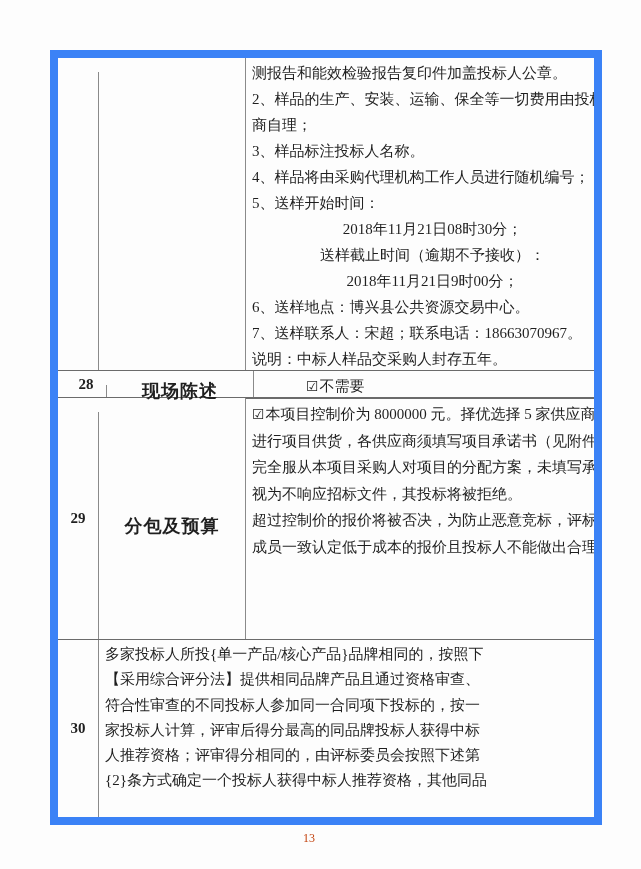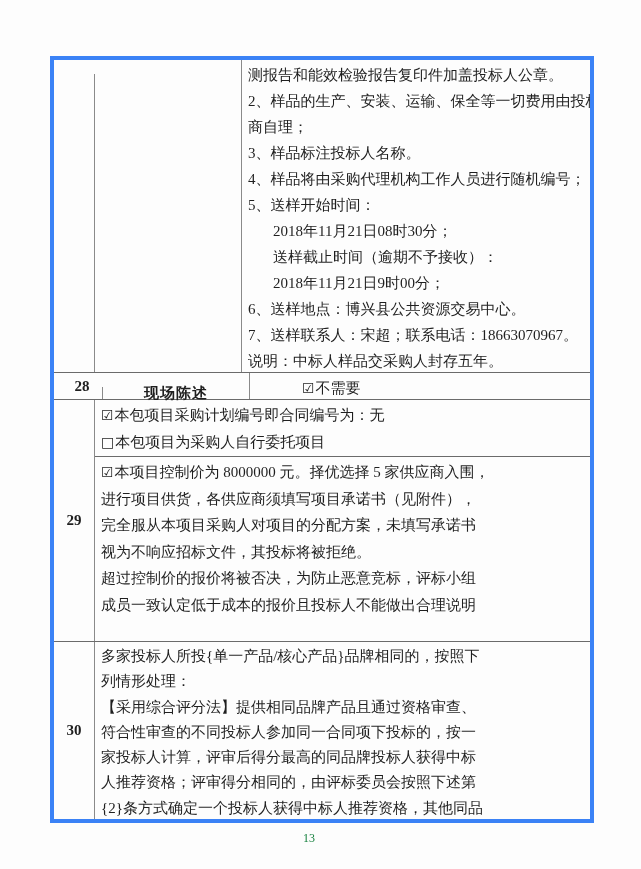--- a/index.html
+++ b/index.html
@@ -5,66 +5,66 @@
   html,body{margin:0;padding:0;}
   body{
     width:641px;height:869px;
     background:#fdfdfd;
     font-family:"Liberation Serif","DejaVu Serif",serif;
     color:#1f1f1f;
     position:relative;
     overflow:hidden;
   }
   .doc-table{
-    position:absolute;left:50px;top:56px;
+    position:absolute;left:50px;top:50px;
     width:536px;
-    border:4px solid #3b82f6;
+    border:8px solid #3b82f6;
     background:#fdfdfd;
   }
   .trow{
     display:flex;
     border-top:1px solid #6b6b6b;
   }
   .trow:first-child{border-top:none;}
   .c1{
     width:40px;flex:0 0 40px;
     display:flex;align-items:center;justify-content:center;
     font-weight:bold;font-size:15px;
   }
   .c2{
     width:146px;flex:0 0 146px;
     border-left:1px solid #8a8a8a;
     display:flex;align-items:center;justify-content:center;
-    font-weight:bold;font-size:15px;
+    font-weight:bold;font-size:18px;
     letter-spacing:1px;
     margin-top:14px;
   }
   .c3{
     flex:1 1 auto;
     border-left:1px solid #8a8a8a;
     font-size:15px;
     overflow:hidden;
   }
   .pad{padding:2px 6px 0 6px;}
   .row-a{height:312px;}
   .row-b{height:26px;padding-left:8px;}
   .row-c{height:241px;}
   .row-d{height:177px;}
   .row-a .line{line-height:26px;height:26px;white-space:nowrap;}
   .row-b .line{line-height:26px;height:26px;white-space:nowrap;margin-left:46px;}
   .sub1 .line{line-height:27px;height:27px;white-space:nowrap;}
   .sub2 .line{line-height:26.5px;height:26.5px;white-space:nowrap;}
   .row-d .line{line-height:25.3px;height:25.3px;white-space:nowrap;}
-  .ind{padding-left:25px;}
+  .ind{padding-left:25px;text-align:center;}
   .sub1{height:54px;}
   .sub2{height:186px;border-top:1px solid #6b6b6b;}
   .cb{display:inline-block;margin-right:1px;font-family:"DejaVu Sans",sans-serif;font-size:14px;}
   .footer{
     position:absolute;left:0;top:831px;width:618px;
-    text-align:center;font-size:12px;color:#15803d;
+    text-align:center;font-size:12px;color:#c2410c;
   }
 </style>
 </head>
 <body>
 
 <div class="doc-table">
 
   <div class="trow row-a">
     <div class="c1"></div>
     <div class="c2"></div>
@@ -87,41 +87,37 @@
   <div class="trow row-b">
     <div class="c1">28</div>
     <div class="c2">现场陈述</div>
     <div class="c3 pad">
       <div class="line"><span class="cb">☑</span><span>不需要</span></div>
     </div>
   </div>
 
   <div class="trow row-c">
     <div class="c1">29</div>
+    <div class="c2">分包及预算</div>
     <div class="c3">
-      <div class="sub1 pad">
-        <div class="line"><span class="cb">☑</span><span>本包项目采购计划编号即合同编号为：无</span></div>
-        <div class="line"><span class="cb">□</span><span>本包项目为采购人自行委托项目</span></div>
-      </div>
       <div class="sub2 pad">
         <div class="line"><span class="cb">☑</span><span>本项目控制价为 8000000 元。择优选择 5 家供应商入围，</span></div>
         <div class="line">进行项目供货，各供应商须填写项目承诺书（见附件），</div>
         <div class="line">完全服从本项目采购人对项目的分配方案，未填写承诺书</div>
         <div class="line">视为不响应招标文件，其投标将被拒绝。</div>
         <div class="line">超过控制价的报价将被否决，为防止恶意竞标，评标小组</div>
         <div class="line">成员一致认定低于成本的报价且投标人不能做出合理说明</div>
       </div>
     </div>
   </div>
 
   <div class="trow row-d">
     <div class="c1">30</div>
     <div class="c3 pad">
       <div class="line">多家投标人所投{单一产品/核心产品}品牌相同的，按照下</div>
-      <div class="line">列情形处理：</div>
       <div class="line">【采用综合评分法】提供相同品牌产品且通过资格审查、</div>
       <div class="line">符合性审查的不同投标人参加同一合同项下投标的，按一</div>
       <div class="line">家投标人计算，评审后得分最高的同品牌投标人获得中标</div>
       <div class="line">人推荐资格；评审得分相同的，由评标委员会按照下述第</div>
       <div class="line">{2}条方式确定一个投标人获得中标人推荐资格，其他同品</div>
     </div>
   </div>
 
 </div>
 

